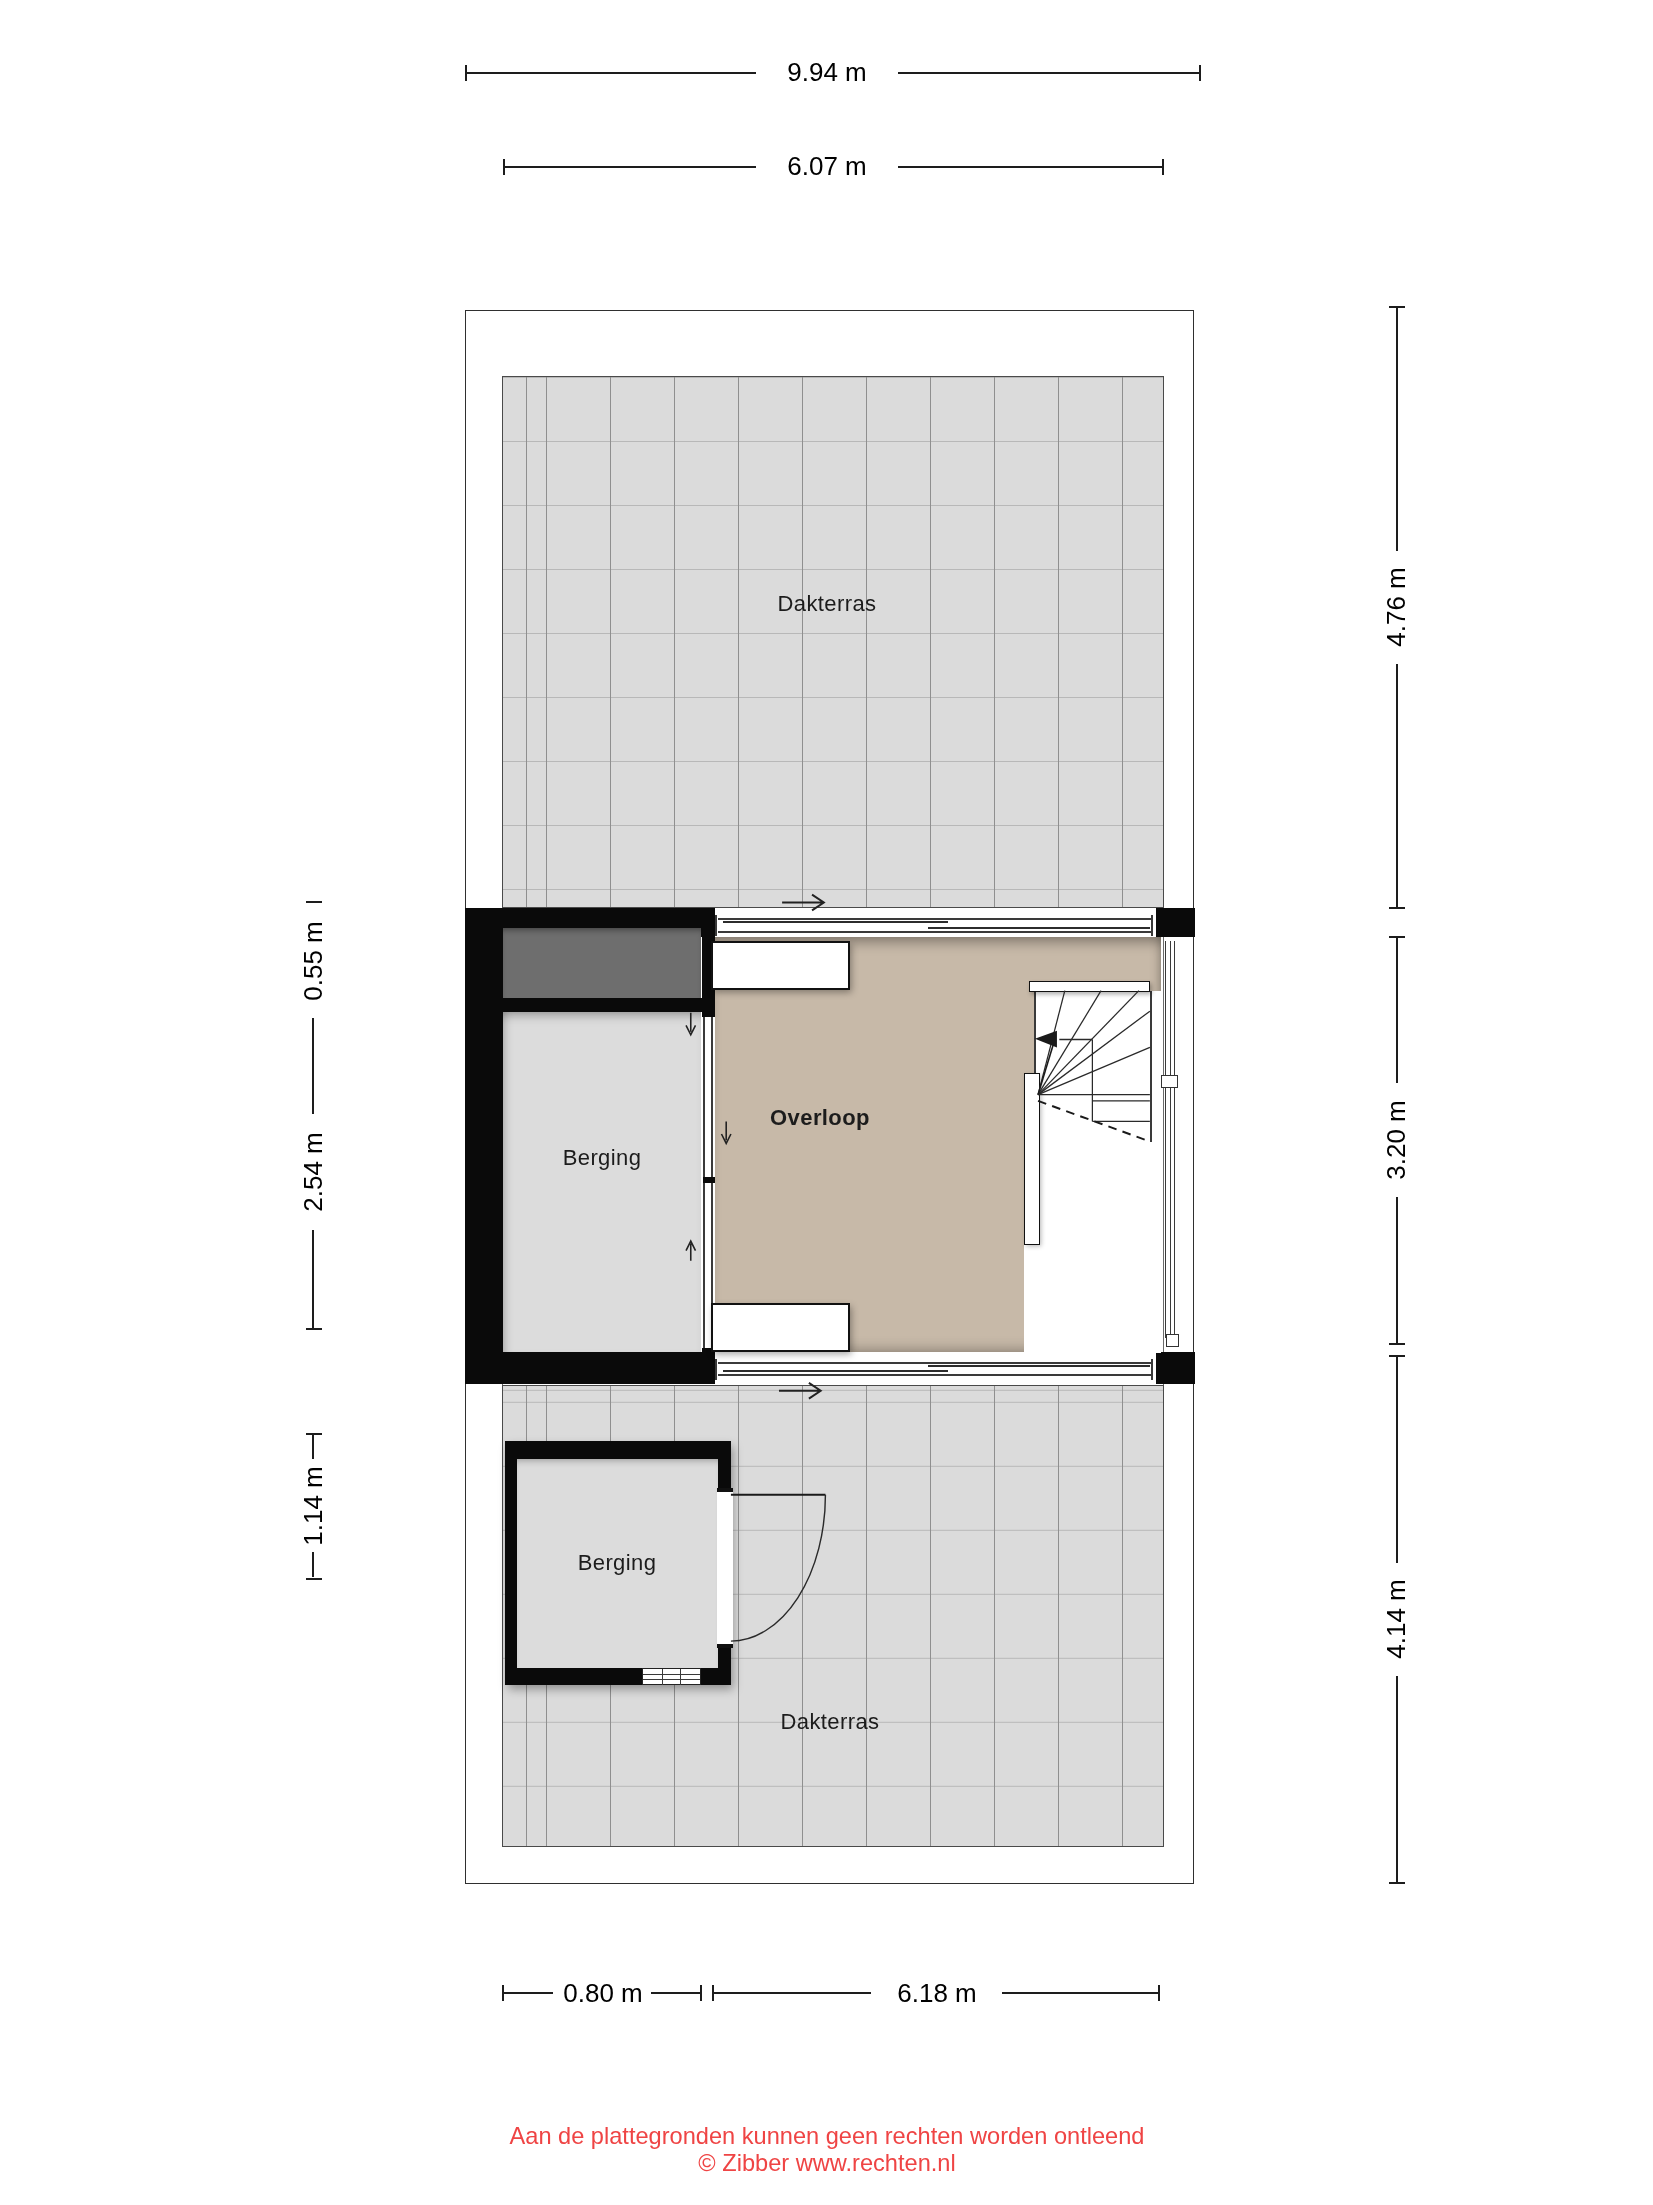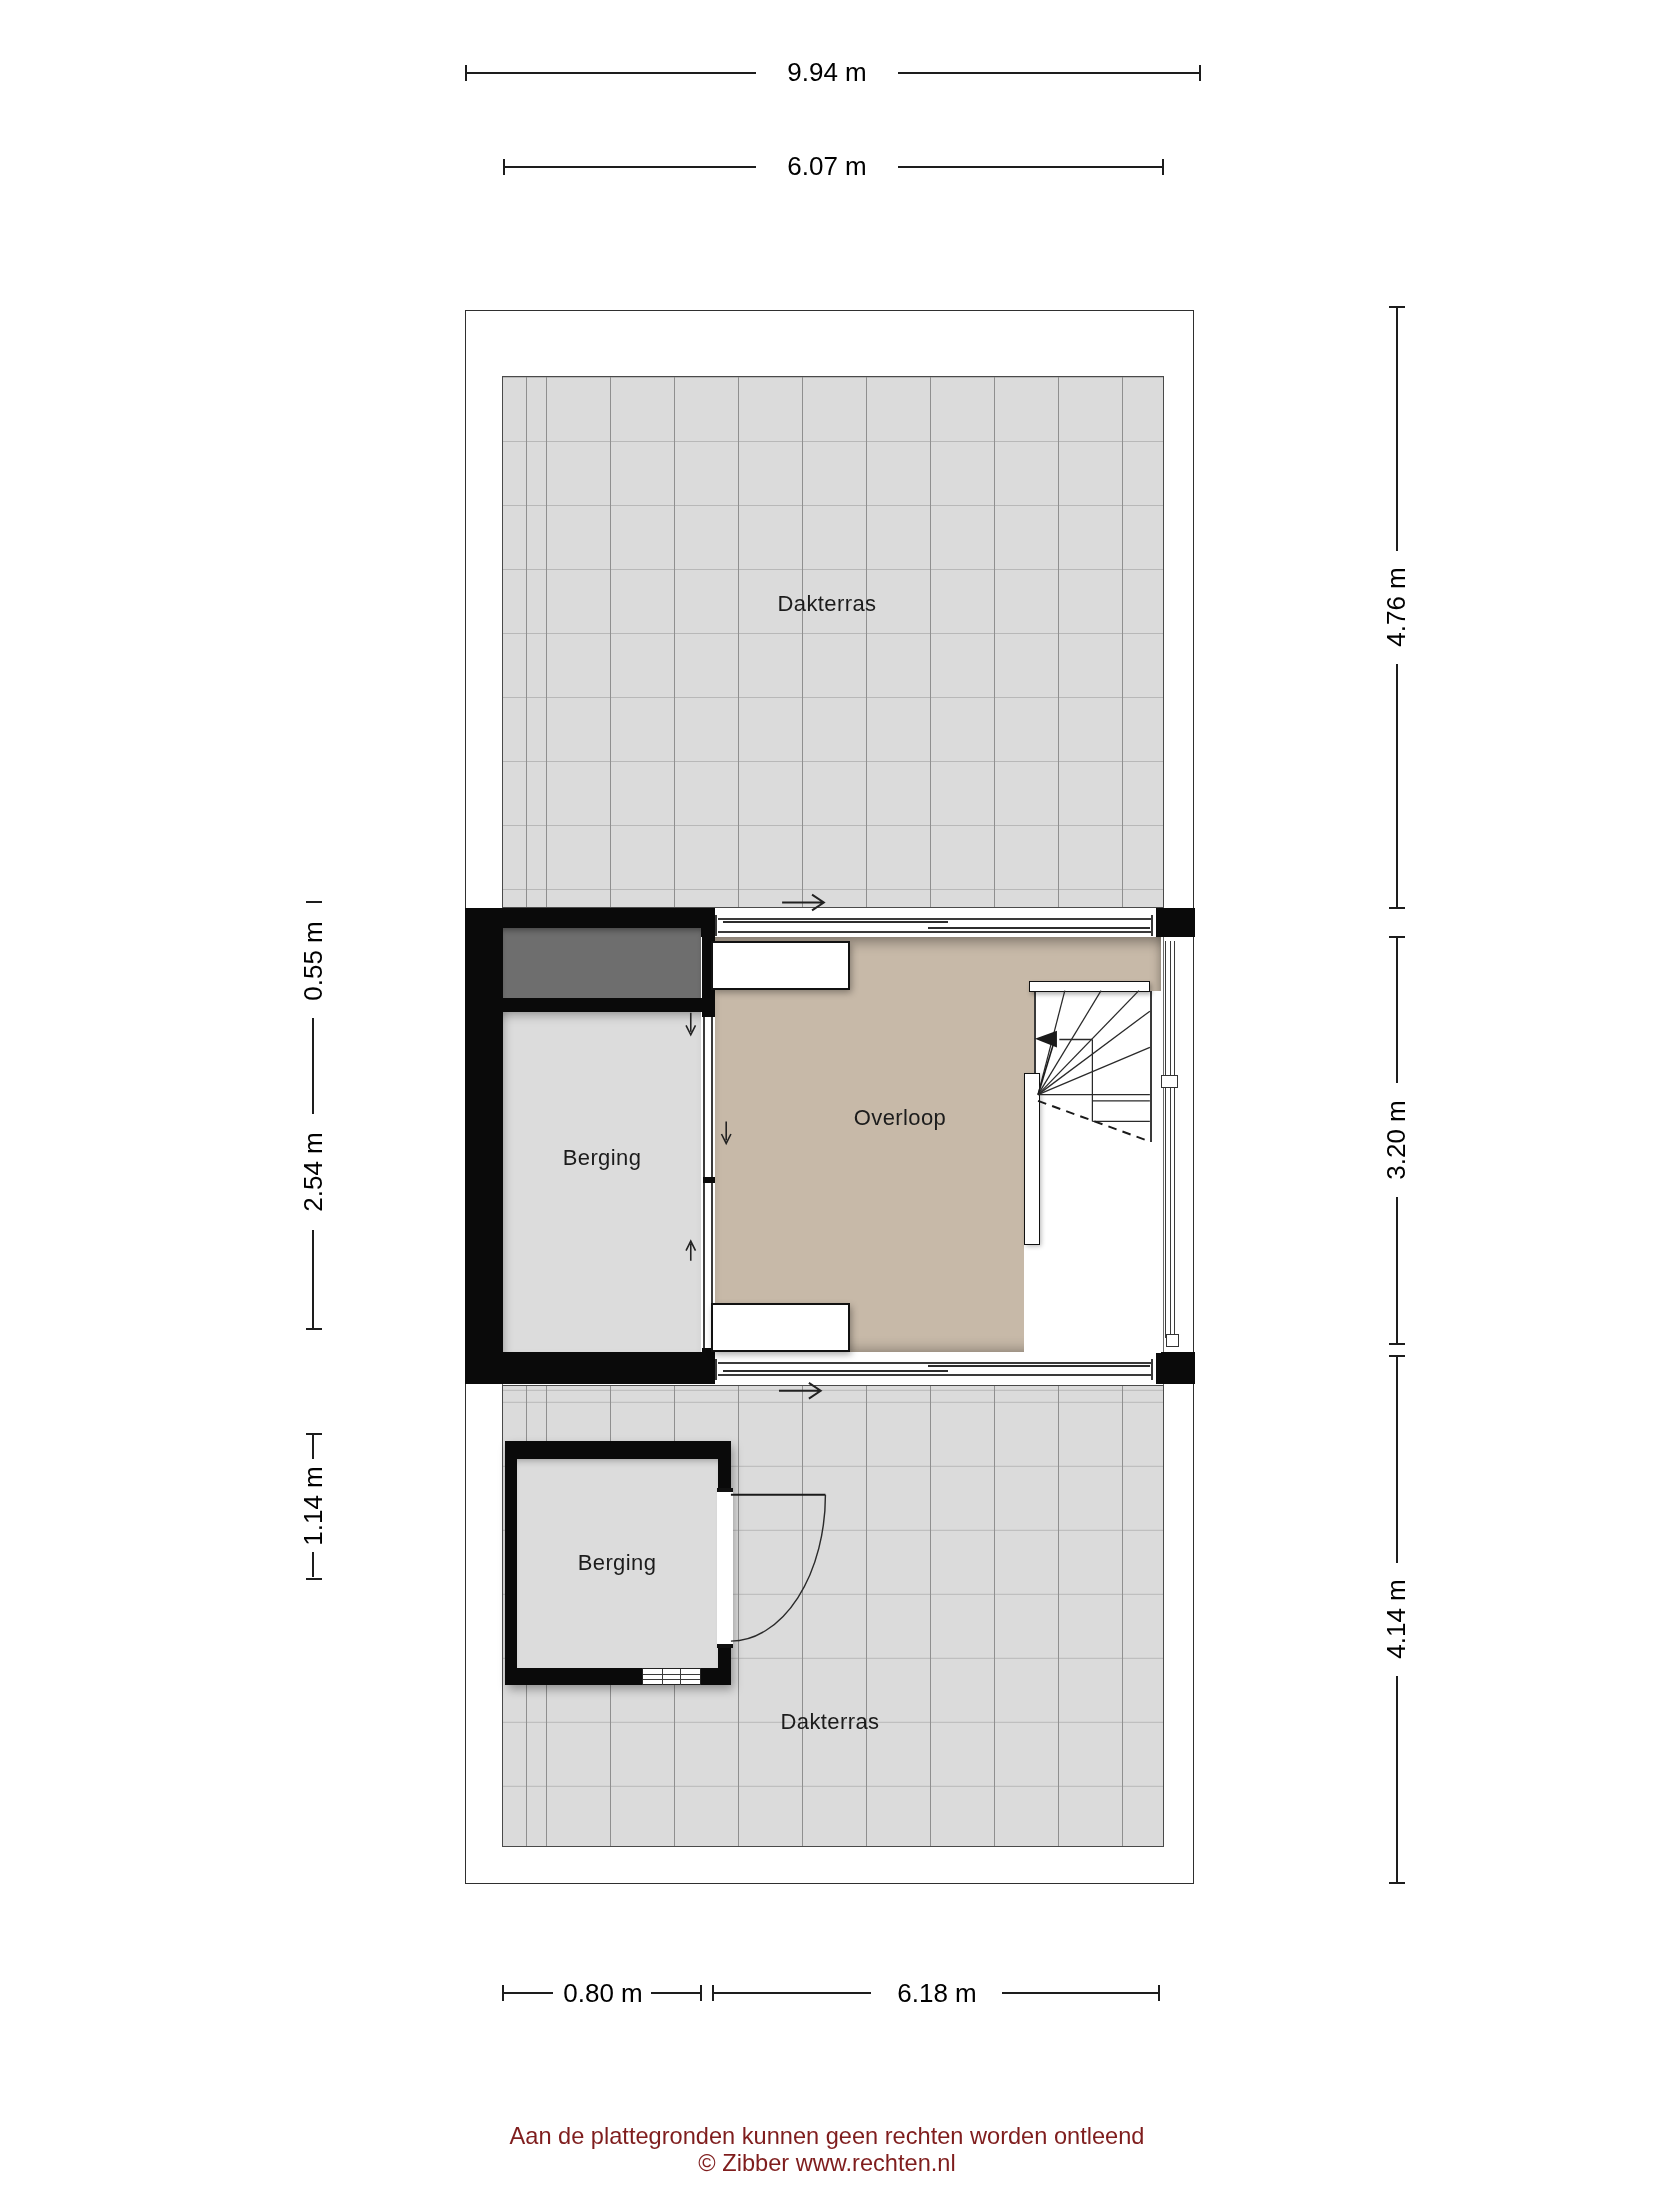--- a/index.html
+++ b/index.html
@@ -15,21 +15,21 @@
   .wall{position:absolute;background:#0a0a0a;}
   .grid{position:absolute;background-color:#dbdbdb;box-sizing:border-box;border:0.8px solid #4a4a4a;
         background-image:
           repeating-linear-gradient(to right, #8f8f8f 0 0.8px, transparent 0.8px 64px),
           repeating-linear-gradient(to bottom, #b8b8b8 0 0.8px, transparent 0.8px 64px);}
   .white{background:#ffffff;}
   .panel{position:absolute;background:#fff;border:2.4px solid #111;box-sizing:border-box;
          box-shadow:2.4px 3.2px 7px rgba(0,0,0,0.35);}
   .thin{position:absolute;background:#3a3a3a;}
   .footer{position:absolute;transform:translate(-50%,-50%);white-space:nowrap;
-          font-size:23.6px;color:#7f1d1d;}
+          font-size:23.6px;color:#ef4444;}
   svg.overlay{position:absolute;left:0;top:0;pointer-events:none;}
 </style>
 </head>
 <body>
 
 <div id="canvas">
 
   <div class="abs" style="left:465px;top:310px;width:729px;height:1574px;background:#fff;border:1.6px solid #2f2f2f;box-sizing:border-box;"></div>
   <div class="thin" style="left:502px;top:376px;width:0.8px;height:1470px;background:#6b6b6b;"></div>
   <div class="thin" style="left:1163px;top:376px;width:0.8px;height:1470px;background:#6b6b6b;"></div>
@@ -153,21 +153,21 @@
   <div class="dline" style="left:502px;top:1985px;width:1.6px;height:15.8px;"></div>
   <div class="dline" style="left:700px;top:1985px;width:1.6px;height:15.8px;"></div>
   <div class="dim" style="left:603px;top:1993px;">0.80 m</div>
   <div class="dline" style="left:713px;top:1992px;width:158px;height:1.6px;"></div>
   <div class="dline" style="left:1002px;top:1992px;width:158px;height:1.6px;"></div>
   <div class="dline" style="left:712px;top:1985px;width:1.6px;height:15.8px;"></div>
   <div class="dline" style="left:1158px;top:1985px;width:1.6px;height:15.8px;"></div>
   <div class="dim" style="left:937px;top:1993px;">6.18 m</div>
 
   <div class="lbl" style="left:827px;top:604px;">Dakterras</div>
-  <div class="lbl" style="left:900px;top:1118px;">Overloop</div>
+  <div class="lbl" style="left:820px;top:1118px;font-weight:bold;">Overloop</div>
   <div class="lbl" style="left:602px;top:1158px;">Berging</div>
   <div class="lbl" style="left:617px;top:1563px;">Berging</div>
   <div class="lbl" style="left:830px;top:1722px;">Dakterras</div>
 
   <svg class="overlay" width="1654" height="2205" viewBox="0 0 2100 2800">
 
     <path d="M993 1146 H1044 M1031 1136 L1046 1146 L1031 1156" fill="none" stroke="#222" stroke-width="2.5"></path>
     <path d="M989 1766 H1040 M1027 1756 L1042 1766 L1027 1776" fill="none" stroke="#222" stroke-width="2.5"></path>
 
     <path d="M877 1286 V1310 M871 1302 L877 1314 L883 1302" fill="none" stroke="#222" stroke-width="2"></path>

